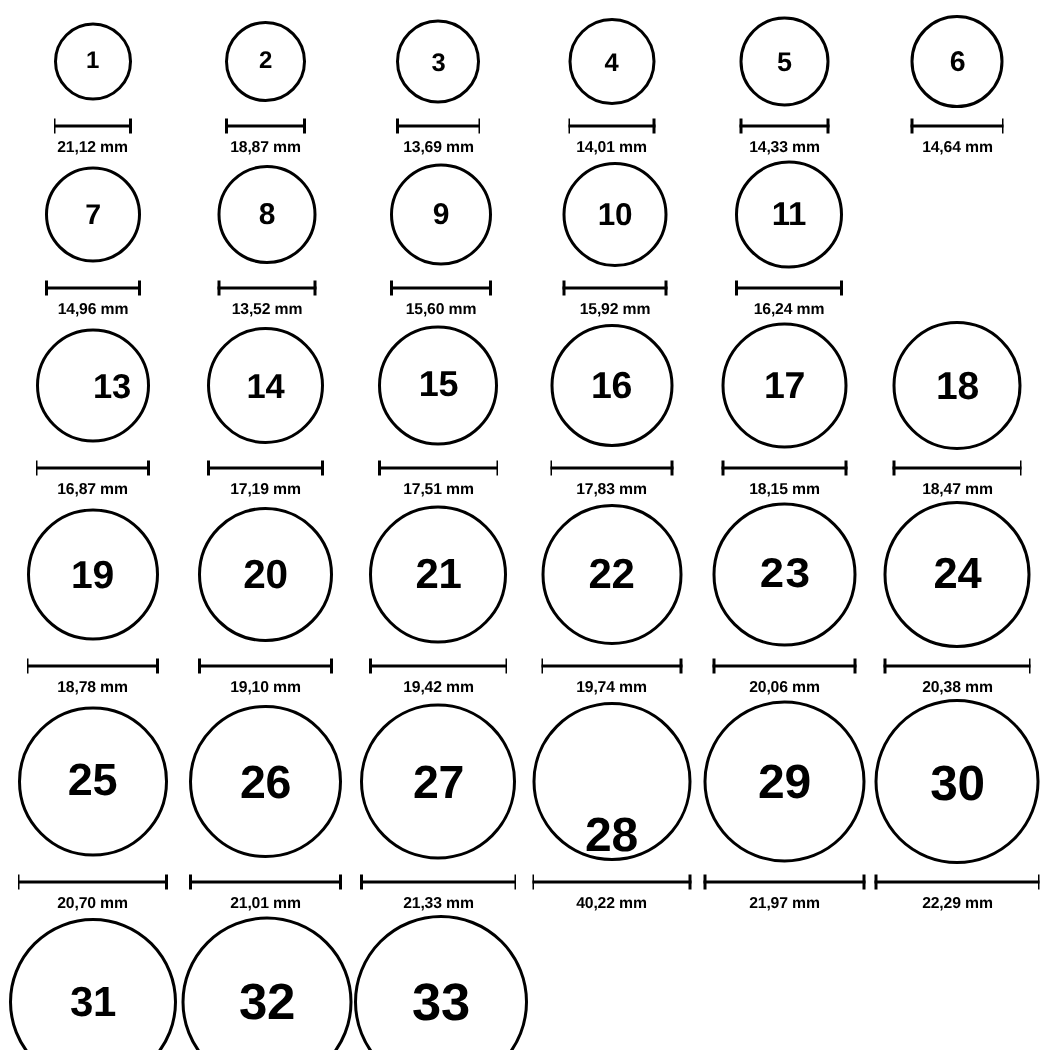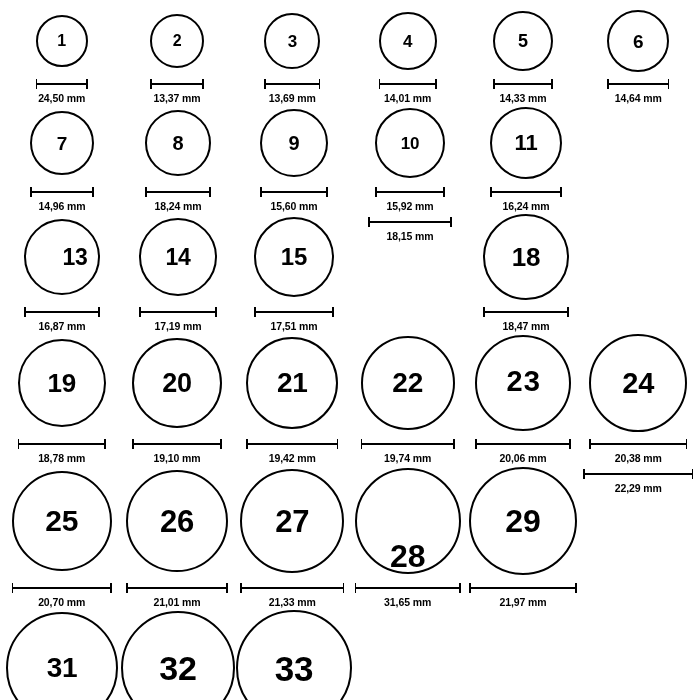--- a/index.html
+++ b/index.html
@@ -94,34 +94,34 @@
         <div class="circle-wrap" style="height: 66px;">
           <div class="circle" style="width: 52px; height: 52px;">
             <span class="size-num" style="font-size: 16px;">1</span>
           </div>
         </div>
         <div class="caliper" style="width: 52px;">
           <div class="bar"></div>
           <div class="tick left"></div>
           <div class="tick right"></div>
         </div>
-        <div class="mm-label">24,50 mm</div>
+        <div class="mm-label">21,12 mm</div>
       </div>
       <div class="cell">
         <div class="circle-wrap" style="height: 66px;">
           <div class="circle" style="width: 54px; height: 54px;">
             <span class="size-num" style="font-size: 16px;">2</span>
           </div>
         </div>
         <div class="caliper" style="width: 54px;">
           <div class="bar"></div>
           <div class="tick left"></div>
           <div class="tick right"></div>
         </div>
-        <div class="mm-label">13,37 mm</div>
+        <div class="mm-label">18,87 mm</div>
       </div>
       <div class="cell">
         <div class="circle-wrap" style="height: 66px;">
           <div class="circle" style="width: 56px; height: 56px;">
             <span class="size-num" style="font-size: 17px;">3</span>
           </div>
         </div>
         <div class="caliper" style="width: 56px;">
           <div class="bar"></div>
           <div class="tick left"></div>
@@ -187,39 +187,39 @@
         <div class="circle-wrap" style="height: 78px;">
           <div class="circle" style="width: 66px; height: 66px;">
             <span class="size-num" style="font-size: 20px;">8</span>
           </div>
         </div>
         <div class="caliper" style="width: 66px;">
           <div class="bar"></div>
           <div class="tick left"></div>
           <div class="tick right"></div>
         </div>
-        <div class="mm-label">18,24 mm</div>
+        <div class="mm-label">13,52 mm</div>
       </div>
       <div class="cell">
         <div class="circle-wrap" style="height: 78px;">
           <div class="circle" style="width: 68px; height: 68px;">
             <span class="size-num" style="font-size: 20px;">9</span>
           </div>
         </div>
         <div class="caliper" style="width: 68px;">
           <div class="bar"></div>
           <div class="tick left"></div>
           <div class="tick right"></div>
         </div>
         <div class="mm-label">15,60 mm</div>
       </div>
       <div class="cell">
         <div class="circle-wrap" style="height: 78px;">
           <div class="circle" style="width: 70px; height: 70px;">
-            <span class="size-num" style="font-size: 17px;">10</span>
+            <span class="size-num" style="font-size: 21px;">10</span>
           </div>
         </div>
         <div class="caliper" style="width: 70px;">
           <div class="bar"></div>
           <div class="tick left"></div>
           <div class="tick right"></div>
         </div>
         <div class="mm-label">15,92 mm</div>
       </div>
       <div class="cell">
@@ -270,20 +270,38 @@
           </div>
         </div>
         <div class="caliper" style="width: 80px;">
           <div class="bar"></div>
           <div class="tick left"></div>
           <div class="tick right"></div>
         </div>
         <div class="mm-label">17,51 mm</div>
       </div>
       <div class="cell">
+        <div class="circle-wrap" style="height: 90px;">
+          <div class="circle" style="width: 82px; height: 82px;">
+            <span class="size-num" style="font-size: 25px;">16</span>
+          </div>
+        </div>
+        <div class="caliper" style="width: 82px;">
+          <div class="bar"></div>
+          <div class="tick left"></div>
+          <div class="tick right"></div>
+        </div>
+        <div class="mm-label">17,83 mm</div>
+      </div>
+      <div class="cell">
+        <div class="circle-wrap" style="height: 90px;">
+          <div class="circle" style="width: 84px; height: 84px;">
+            <span class="size-num" style="font-size: 25px;">17</span>
+          </div>
+        </div>
         <div class="caliper" style="width: 84px;">
           <div class="bar"></div>
           <div class="tick left"></div>
           <div class="tick right"></div>
         </div>
         <div class="mm-label">18,15 mm</div>
       </div>
       <div class="cell">
         <div class="circle-wrap" style="height: 90px; align-items: center;">
           <div class="circle" style="width: 86px; height: 86px;">
@@ -422,36 +440,41 @@
         <div class="circle-wrap" style="height: 114px;">
           <div class="circle" style="width: 106px; height: 106px; align-items: flex-end;">
             <span class="size-num" style="font-size: 32px;">28</span>
           </div>
         </div>
         <div class="caliper" style="width: 106px;">
           <div class="bar"></div>
           <div class="tick left"></div>
           <div class="tick right"></div>
         </div>
-        <div class="mm-label">31,65 mm</div>
+        <div class="mm-label">40,22 mm</div>
       </div>
       <div class="cell">
         <div class="circle-wrap" style="height: 114px;">
           <div class="circle" style="width: 108px; height: 108px;">
             <span class="size-num" style="font-size: 32px;">29</span>
           </div>
         </div>
         <div class="caliper" style="width: 108px;">
           <div class="bar"></div>
           <div class="tick left"></div>
           <div class="tick right"></div>
         </div>
         <div class="mm-label">21,97 mm</div>
       </div>
       <div class="cell">
+        <div class="circle-wrap" style="height: 114px;">
+          <div class="circle" style="width: 110px; height: 110px;">
+            <span class="size-num" style="font-size: 33px;">30</span>
+          </div>
+        </div>
         <div class="caliper" style="width: 110px;">
           <div class="bar"></div>
           <div class="tick left"></div>
           <div class="tick right"></div>
         </div>
         <div class="mm-label">22,29 mm</div>
       </div>
     </div>
     <div class="row">
       <div class="cell">

